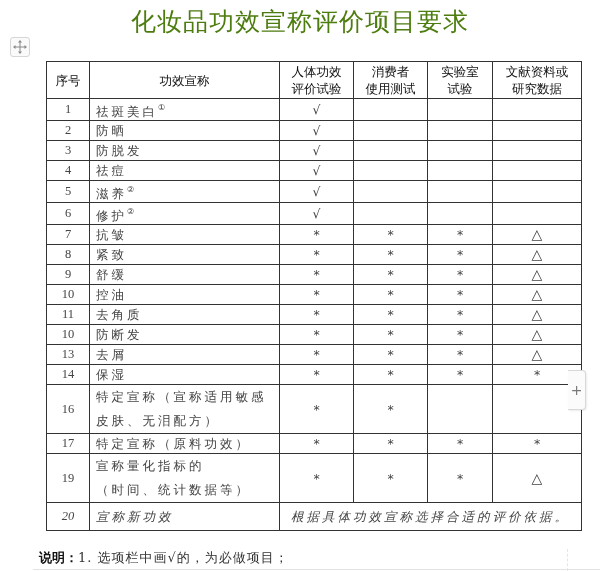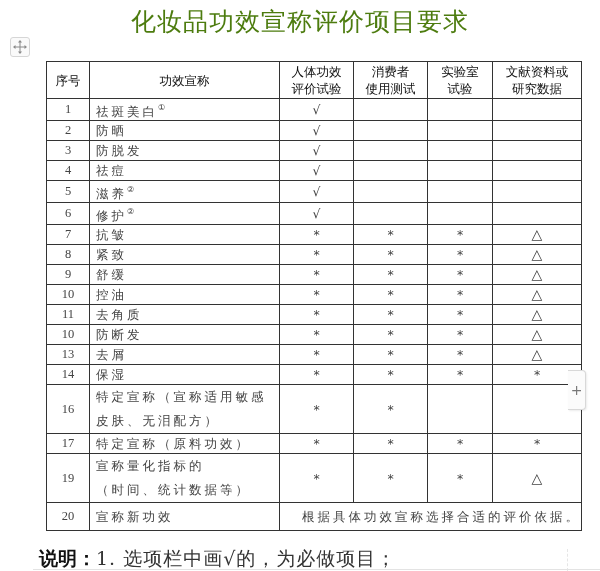--- a/index.html
+++ b/index.html
@@ -86,21 +86,21 @@
     table.main th {
       font-family: "DejaVu Sans", "Liberation Sans", sans-serif;
       color: #111;
       font-size: 12.5px;
       height: 36px;
       line-height: 17px;
       text-align: center;
     }
     table.main tbody tr { height: 20px; }
     table.main tbody tr.tall { height: 37px; }
-    table.main tbody tr.last { height: 28px; }
+    table.main tbody tr.last { height: 28px; font-style: italic; }
     td.num {
       text-align: center;
       color: #111;
       font-family: "Liberation Serif", "DejaVu Serif", serif;
       font-size: 14px;
     }
     td.name {
       padding-left: 6px !important;
       letter-spacing: 3px;
       color: #555;
@@ -114,39 +114,39 @@
       text-align: center;
       color: #555;
       font-family: "DejaVu Sans", sans-serif;
       font-size: 12px;
     }
     td.mark.tri {
       font-size: 14px;
       color: #444;
     }
     td.merged {
-      text-align: right;
+      text-align: center;
       letter-spacing: 3px;
       color: #555;
       font-size: 13px;
     }
     sup.note {
       font-size: 8px;
       letter-spacing: 0;
       vertical-align: 6px;
       color: #333;
     }
     .footnote {
       position: absolute;
       left: 33px;
       top: 549px;
       width: 535px;
       height: 22px;
       line-height: 18px;
-      font-size: 19px;
+      font-size: 13px;
       color: #333;
       letter-spacing: 1px;
       border-right: 1px dashed #e6e6e6;
       box-sizing: border-box;
       padding-left: 6px;
     }
     .footnote .label {
       font-family: "DejaVu Sans", sans-serif;
       font-weight: bold;
       color: #111;

